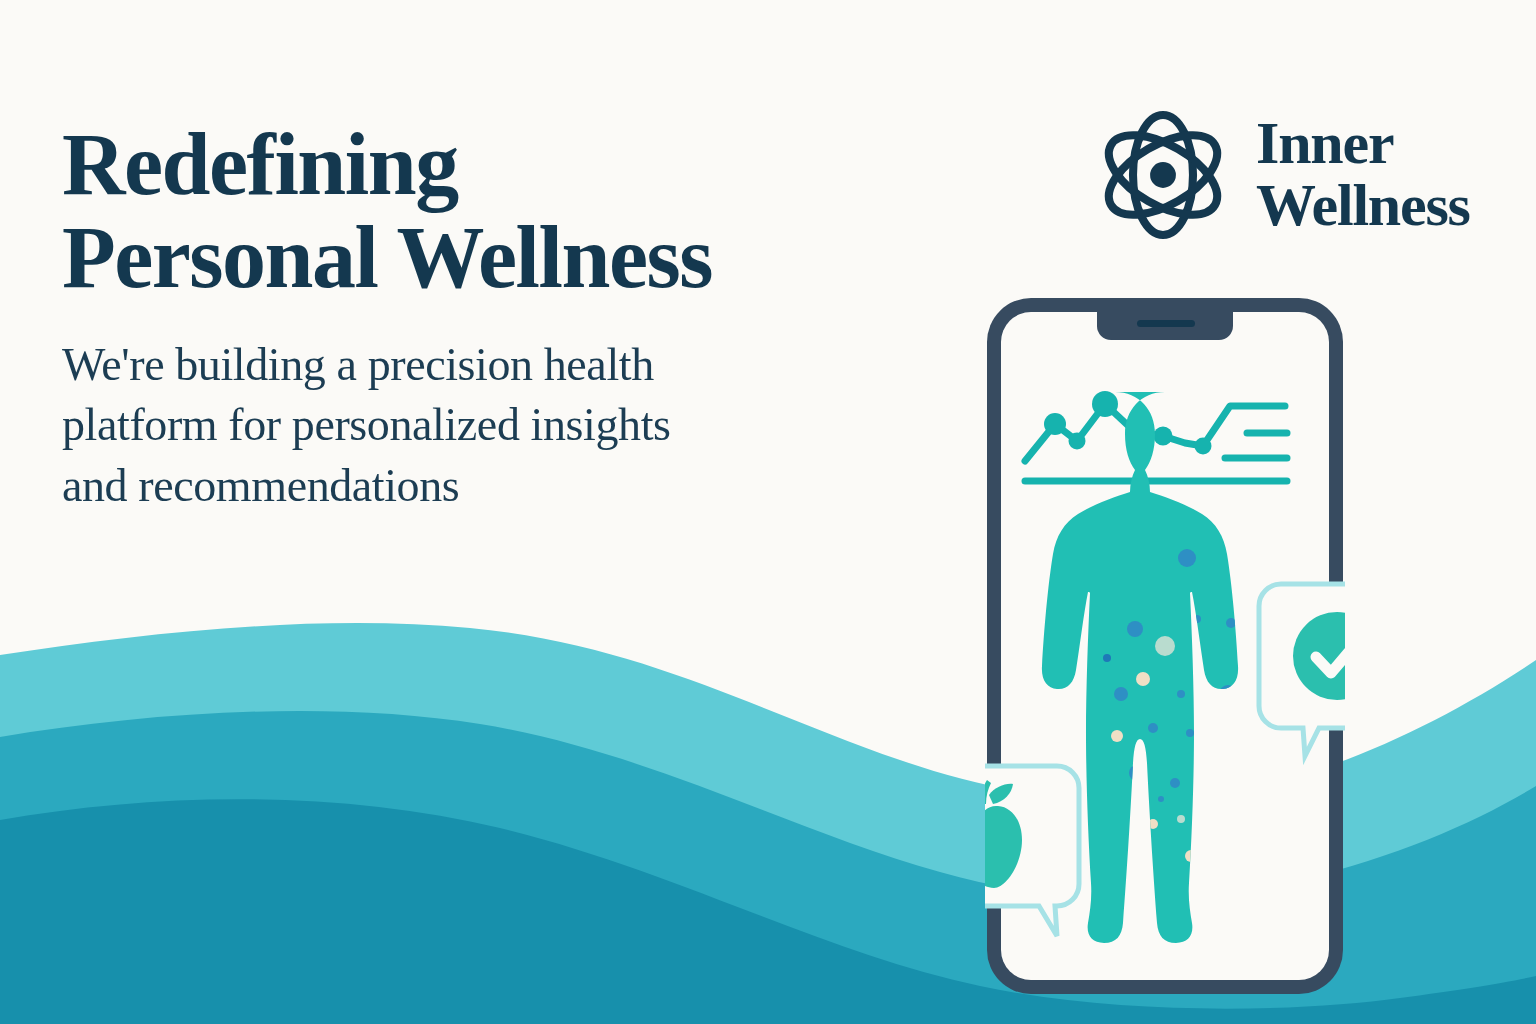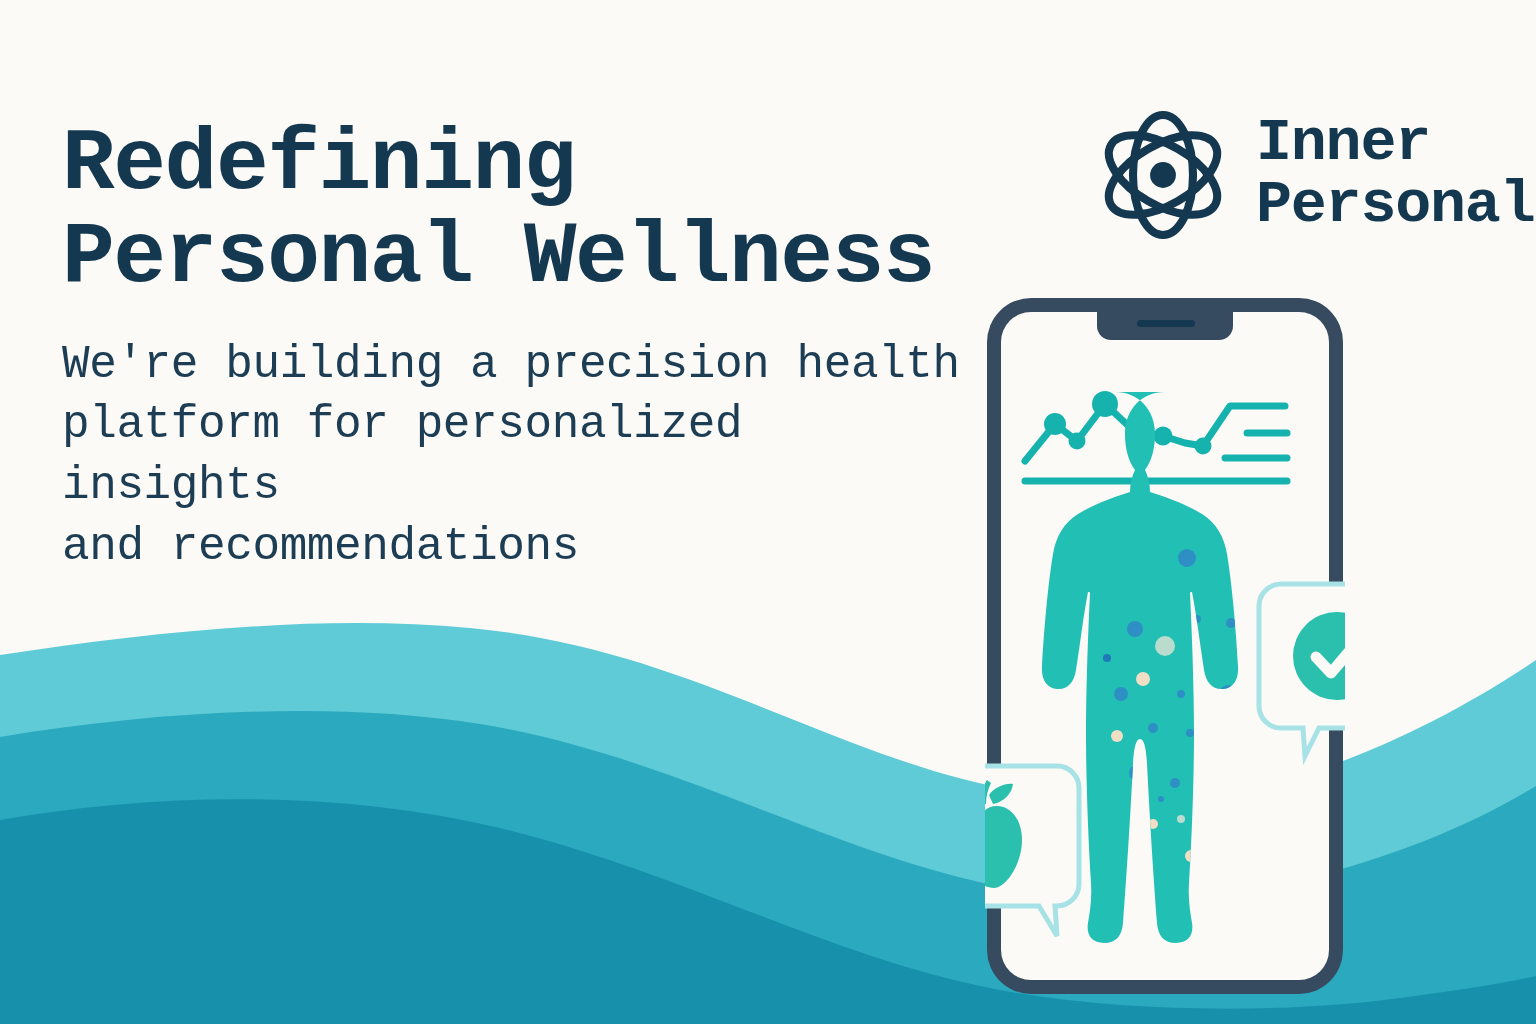--- a/index.html
+++ b/index.html
@@ -6,21 +6,21 @@
     margin: 0;
     padding: 0;
     background: #ffffff;
   }
   #stage {
     position: relative;
     width: 1536px;
     height: 1024px;
     overflow: hidden;
     background: #FBFAF7;
-    font-family: Liberation Mono, monospace;
+    font-family: Liberation Serif, serif;
   }
   #bg-waves {
     position: absolute;
     left: 0; top: 0;
     width: 1536px; height: 1024px;
   }
   .text-col {
     position: absolute;
     left: 62px;
     top: 118px;
@@ -95,21 +95,21 @@
   <div id="logo">
     <svg id="logo-mark" width="150" height="150" viewBox="0 0 100 100">
       <g fill="none" stroke="#14384F" stroke-width="5.4">
         <ellipse cx="50" cy="50" rx="20" ry="40"></ellipse>
         <ellipse cx="50" cy="50" rx="20" ry="40" transform="rotate(60 50 50)"></ellipse>
         <ellipse cx="50" cy="50" rx="20" ry="40" transform="rotate(120 50 50)"></ellipse>
       </g>
       <circle cx="50" cy="50" r="8.6" fill="#14384F"></circle>
     </svg>
     <div id="logo-words" style="color: rgb(20, 56, 79);">Inner
-Personal</div>
+Wellness</div>
   </div>
 
   <svg id="phone" viewBox="0 0 360 700">
     <defs>
       <clipPath id="screenClip">
         <rect x="16" y="16" width="328" height="668" rx="30" ry="30"></rect>
       </clipPath>
       <clipPath id="bodyClip">
         <path d="M180,96
                  c-24,0 -40,18 -40,42 c0,16 4,28 10,36

